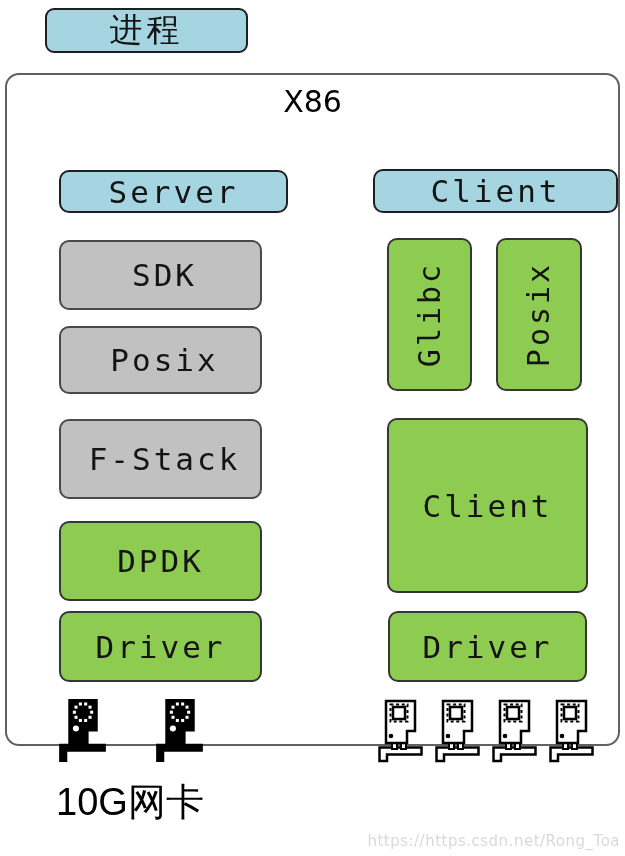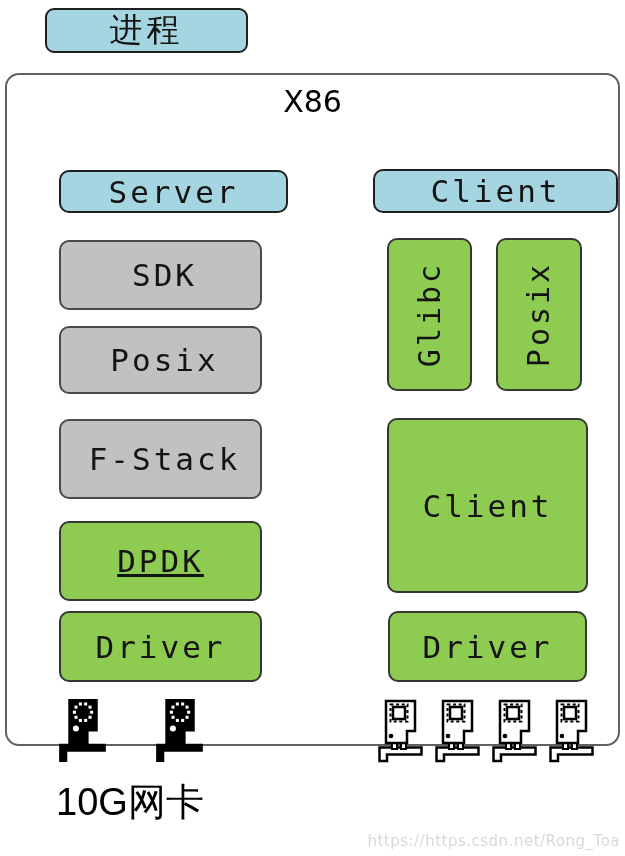--- a/index.html
+++ b/index.html
@@ -32,21 +32,21 @@
   .frame-title {
     position:absolute; left:5px; top:84px; width:615px;
     text-align:center; font-family:"DejaVu Sans", sans-serif;
     font-size:30px; color:#000;
   }
 
   .b-server  { left:59px;  top:170px; width:229px; height:43px; }
   .b-sdk     { left:59px;  top:240px; width:203px; height:70px; }
   .b-posixl  { left:59px;  top:326px; width:203px; height:68px; }
   .b-fstack  { left:59px;  top:419px; width:203px; height:80px; }
-  .b-dpdk    { left:59px;  top:521px; width:203px; height:80px;text-decoration:underline; }
+  .b-dpdk    { left:59px;  top:521px; width:203px; height:80px; }
   .b-driverl { left:59px;  top:611px; width:203px; height:71px; }
 
   .b-client  { left:373px; top:169px; width:245px; height:44px; }
   .b-glibc   { left:387px; top:238px; width:85px;  height:153px; }
   .b-posixr  { left:496px; top:238px; width:86px;  height:153px; }
   .b-kernel  { left:387px; top:418px; width:201px; height:175px; }
   .b-driverr { left:388px; top:611px; width:199px; height:71px; }
 
   .vert span { display:block; transform:rotate(-90deg); font-size:30px; }
 

